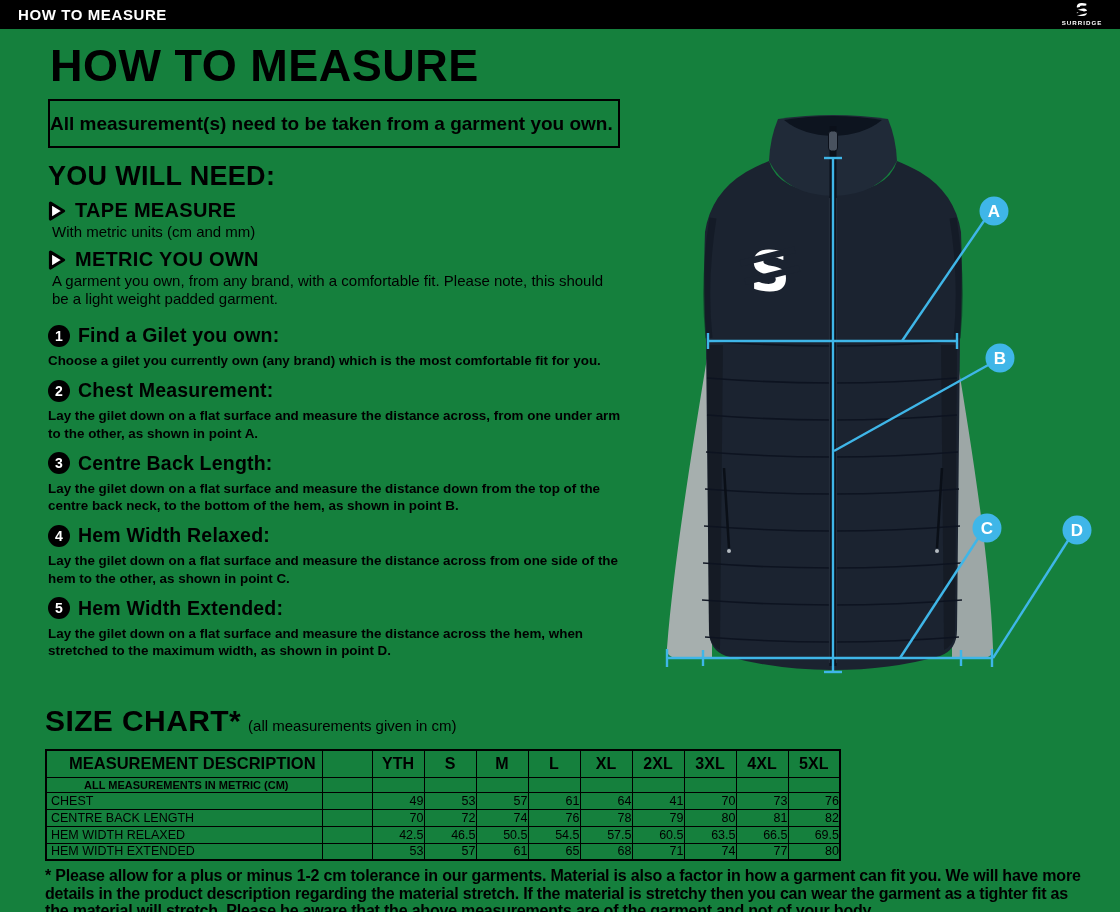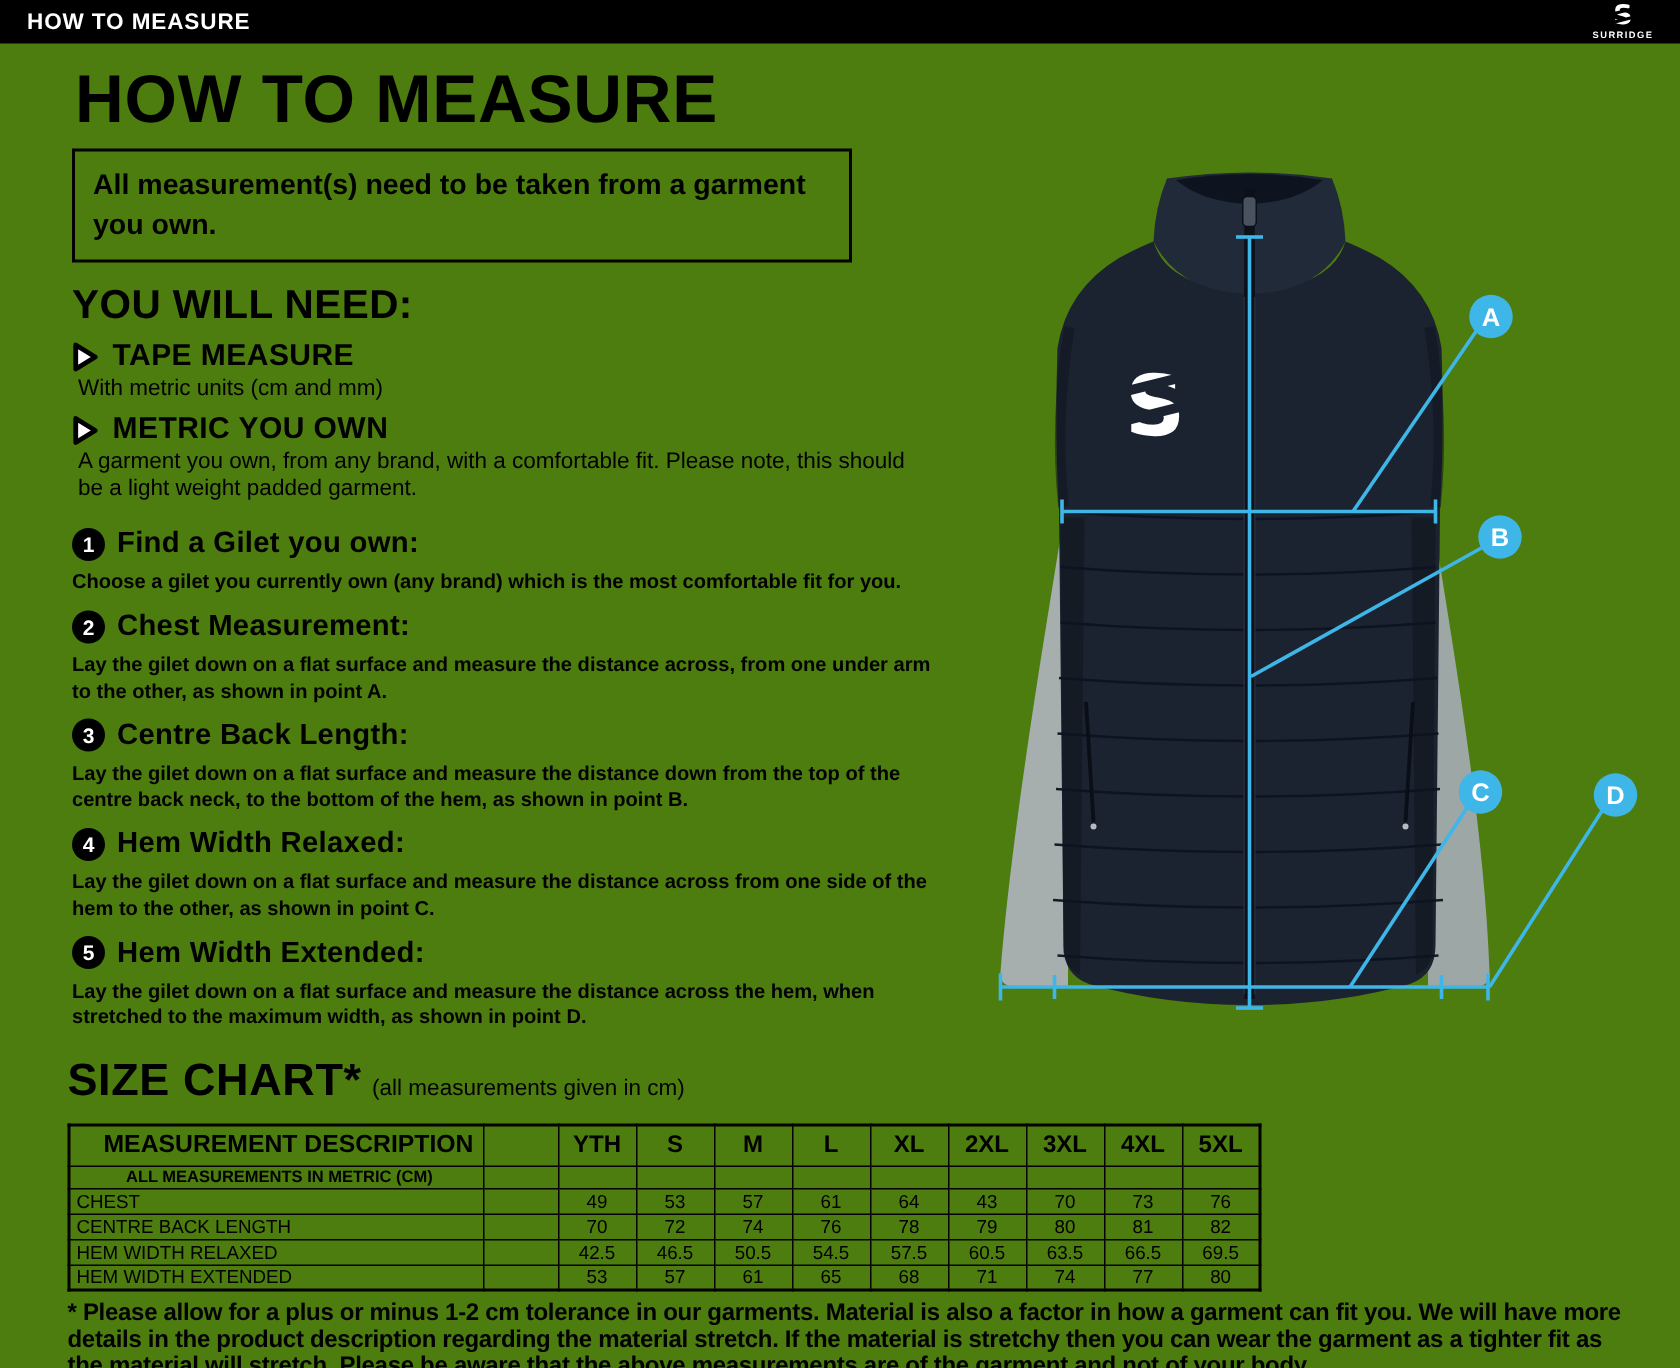--- a/index.html
+++ b/index.html
@@ -1,39 +1,39 @@
 <!DOCTYPE html>
 <html><head>
 <meta charset="utf-8">
 <style>
   * { margin:0; padding:0; box-sizing:border-box; }
   html,body { background:#fff; }
   .page {
     position:relative; width:1120px; height:912px; overflow:hidden;
-    background:#4d7c0f; color:#000;
+    background:#15803d; color:#000;
     font-family:"Liberation Sans","DejaVu Sans",sans-serif;
   }
   
   .topbar {
     position:absolute; top:0; left:0; width:1120px; height:29px;
     background:#000; display:flex; align-items:center;
   }
   .topbar-title {
     color:#fff; font-size:15px; font-weight:700; letter-spacing:.6px;
     margin-left:18px;
   }
   .brand { position:absolute; right:8px; top:1px; width:60px; height:27px; }
   
   .left-col { position:absolute; left:48px; top:29px; width:592px; }
   .page-title {
     font-size:45px; font-weight:800; letter-spacing:.5px; line-height:1;
     margin:14px 0 0 2px; white-space:nowrap;
   }
   .notice-box {
-    margin-top:11px; width:520px; border:2.5px solid #000; padding:9px 12px;
+    margin-top:11px; width:572px; border:2.5px solid #000; padding:9px 0;
   }
   .notice-box p { font-size:19px; font-weight:700; line-height:27px; }
   .ywn-heading { font-size:27px; font-weight:800; margin-top:13px; letter-spacing:.3px; }
   .need-item { display:flex; align-items:center; gap:9px; margin-top:7px; }
   .need-item svg { flex:0 0 auto; display:block; }
   .need-label { font-size:20px; font-weight:800; letter-spacing:.3px; }
   .need-desc { font-size:15px; font-weight:400; line-height:18px; margin:1px 0 0 4px; width:558px; }
   .steps { margin-top:16px; }
   .step { margin-bottom:9.5px; }
   .step-head { display:flex; align-items:center; gap:8px; }
@@ -49,21 +49,21 @@
   .chart-heading .big { font-size:30px; font-weight:800; letter-spacing:.4px; }
   .chart-heading .sub { font-size:15px; font-weight:400; margin-left:7px; }
   table.sizes { border-collapse:collapse; table-layout:fixed; width:794px; margin-top:6px;
     border:2px solid #000; }
   table.sizes th, table.sizes td { border:1px solid #000; overflow:hidden; white-space:nowrap; }
   col.c-desc { width:276px; } col.c-gap { width:50px; } col.c-size { width:52px; }
   tr.head-row th { font-size:16px; font-weight:700; height:27px; text-align:center; }
   tr.head-row th.desc { text-align:left; padding-left:22px; font-size:16.5px; }
   tr.metric-row td { font-size:11px; font-weight:700; height:15px; }
   tr.metric-row td.desc { padding-left:4px;text-align:center; }
-  tr.data-row td { font-size:12.5px; font-weight:400; height:17px; text-align:center; }
+  tr.data-row td { font-size:12.5px; font-weight:400; height:17px; text-align:right; }
   tr.data-row td.desc { text-align:left; padding-left:4px; }
   .footnote {
     margin-top:6px; width:1038px; font-size:16px; font-weight:700;
     letter-spacing:-0.2px; line-height:17.5px;
   }
   
   .gilet-wrap { position:absolute; left:630px; top:100px; width:490px; height:600px; }
 </style>
 </head>
 <body>
@@ -304,21 +304,21 @@
           <td></td>
         </tr>
         <tr class="data-row">
           <td class="desc">CHEST</td>
           <td></td>
           <td>49</td>
           <td>53</td>
           <td>57</td>
           <td>61</td>
           <td>64</td>
-          <td>43</td>
+          <td>41</td>
           <td>70</td>
           <td>73</td>
           <td>76</td>
         </tr>
         <tr class="data-row">
           <td class="desc">CENTRE BACK LENGTH</td>
           <td></td>
           <td>70</td>
           <td>72</td>
           <td>74</td>

